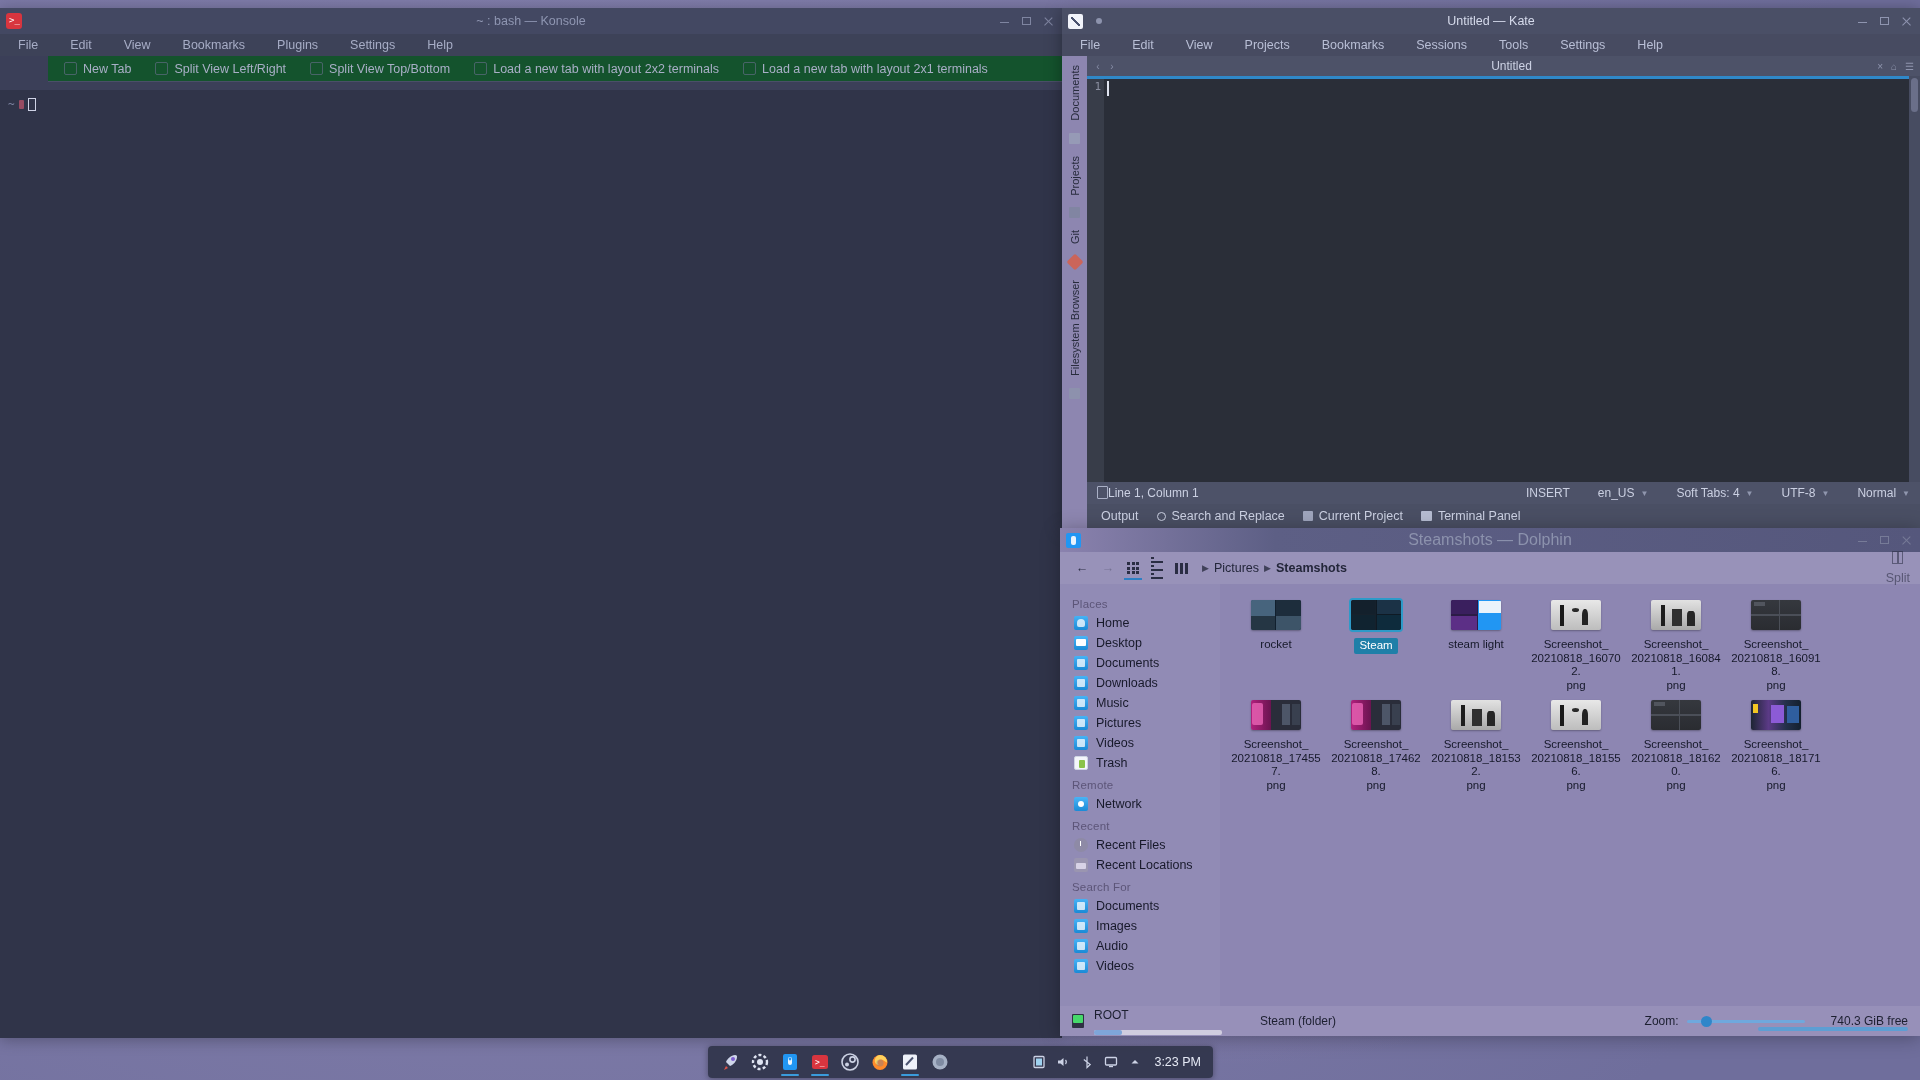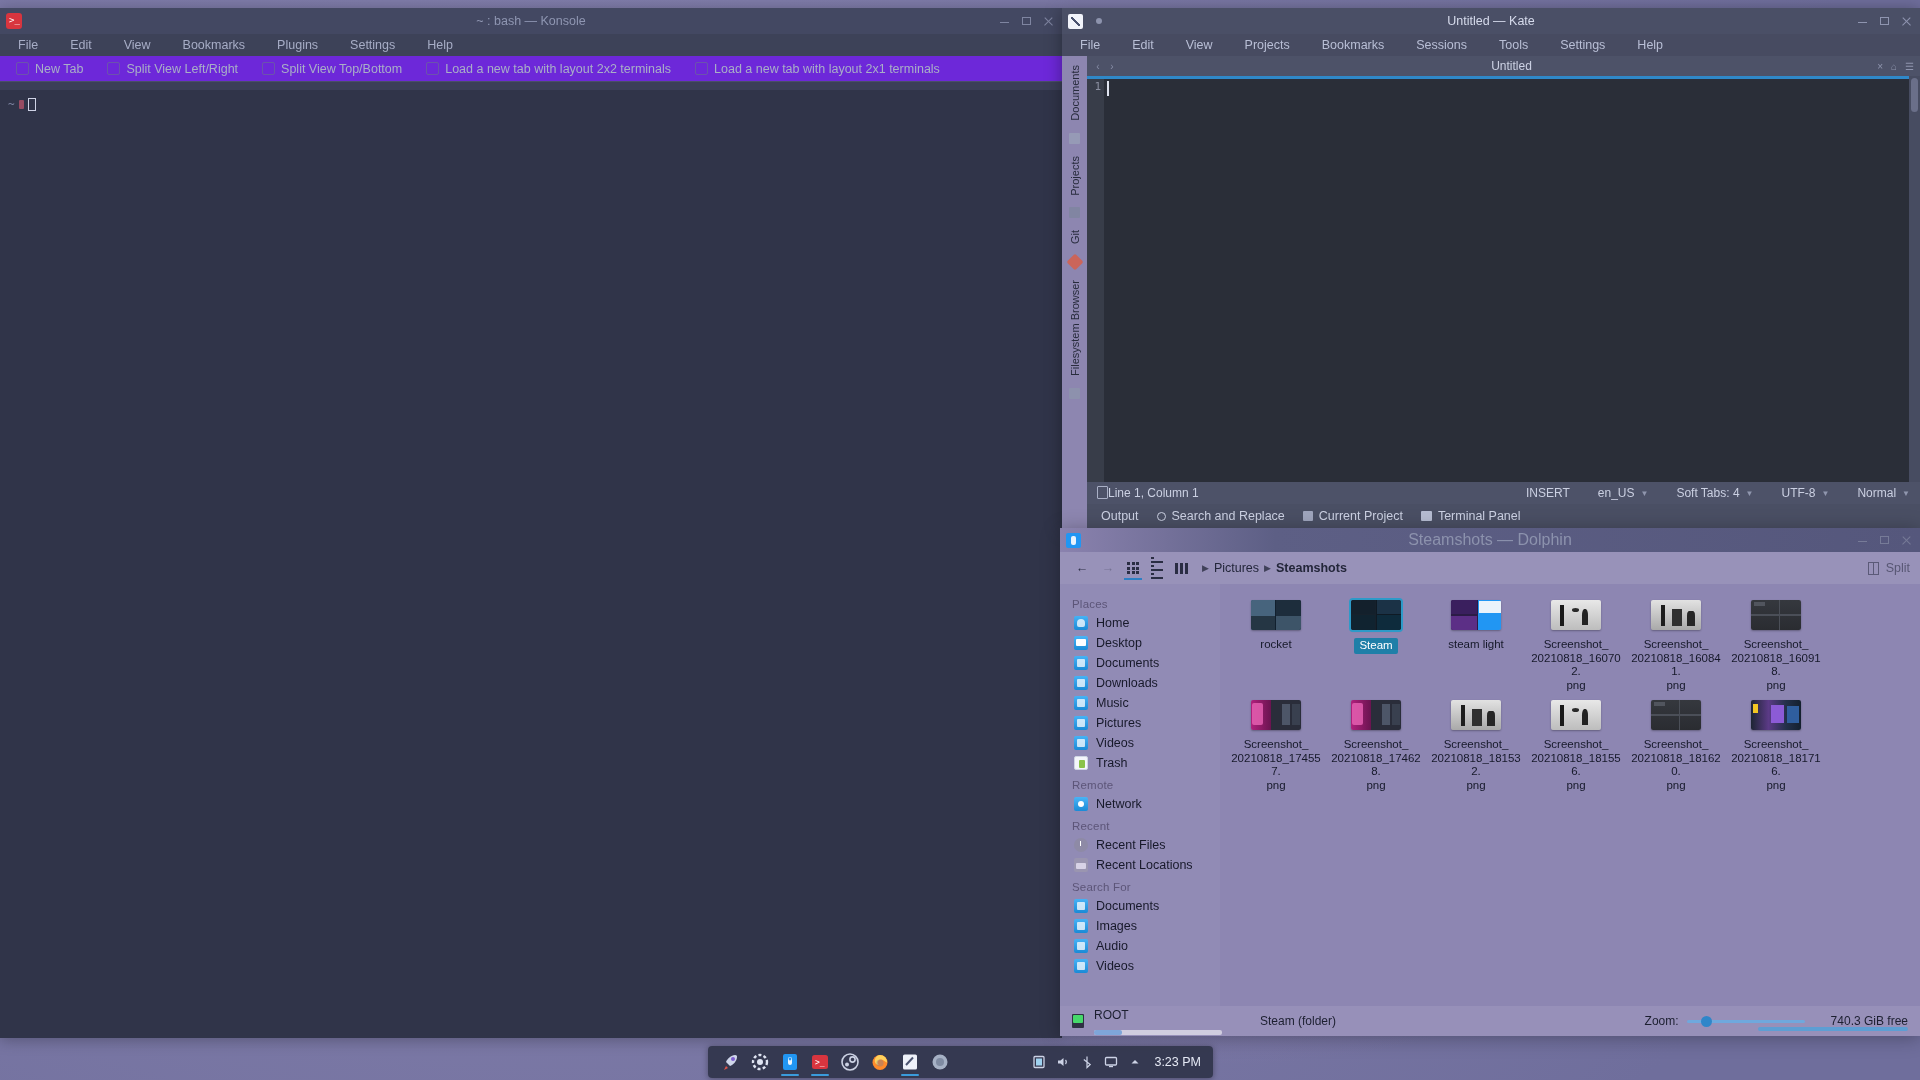--- a/index.html
+++ b/index.html
@@ -40,23 +40,24 @@
 
   
   #konsole { left:0; top:8px; width:1062px; height:1030px;
     background:#3b3f58; color:#b9bdd4;
     box-shadow:0 2px 14px rgba(0,0,0,.28);
   }
   #konsole .titlebar { background:#434862; color:#aab0c8; }
   #konsole .titlebar .tb-title { color:#8f96b2; }
   #konsole .menubar { background:#3d4258; color:#a7adc6; }
   #konsole .ktoolbar {
-    display:flex; align-items:center; height:26px; background:#6d28d9;
+    display:flex; align-items:center; height:26px; background:#14532d;
     padding-left:6px; gap:4px; color:#a9afc7; font-size:12.5px;
     border-bottom:1px solid #4a4f68;
+    margin-left:48px;
   }
   #konsole .ktb-item { display:flex; align-items:center; gap:6px; padding:2px 10px; white-space:nowrap; }
   .ktb-ico { width:13px; height:13px; border:1px solid #6b7090; border-radius:2px; opacity:.6; flex:none; }
   #konsole .term {
     position:absolute; left:0; right:0; top:82px; bottom:0;
     background:rgba(40,44,62,0.55);
     font-family:"DejaVu Sans Mono", monospace; font-size:12px;
     padding:6px 8px; color:#c3c8dd;
   }
   .prompt-line { display:flex; align-items:center; gap:4px; height:16px; }
@@ -145,21 +146,21 @@
   .vm-grid { display:grid; grid-template-columns:repeat(3,3px); grid-template-rows:repeat(3,3px); gap:1.5px; }
   .vm-grid i { background:#2a2d43; display:block; }
   .vm-rows { display:flex; flex-direction:column; gap:2px; }
   .vm-rows i { display:block; width:12px; height:2px; background:#2a2d43; }
   .vm-rows i:nth-child(odd){ width:3px; }
   .vm-cols { display:flex; gap:2px; }
   .vm-cols i { display:block; width:3px; height:11px; background:#2a2d43; }
   .crumbs { display:flex; align-items:center; gap:5px; margin-left:8px; font-size:12.5px; }
   .crumb-sep { font-size:9px; opacity:.75; }
   .crumb.cur { font-weight:bold; }
-  .split-btn { margin-left:auto; display:flex; align-items:center; gap:7px; opacity:.55; font-size:12.5px; }
+  .split-btn { margin-left:auto; display:flex; align-items:center; gap:7px; opacity:.55; font-size:12.5px;flex-direction:column; }
   .split-ico { width:11px; height:13px; border:1.3px solid #2a2d43; position:relative; }
   .split-ico::after{content:"";position:absolute;left:4px;top:0;bottom:0;width:1.3px;background:#2a2d43;}
 
   .dolph-body { position:absolute; top:56px; left:0; right:0; bottom:30px; display:flex; }
   .places {
     width:160px; flex:none; padding:8px 0 0 0; font-size:12.5px; color:#17192a;
     background:rgba(255,255,255,0.045);
   }
   .pl-head { font-size:11.5px; color:#5c5578; padding:6px 0 3px 12px; letter-spacing:.2px; }
   .pl-item { display:flex; align-items:center; gap:8px; padding:3px 0 3px 14px; height:20px; }

